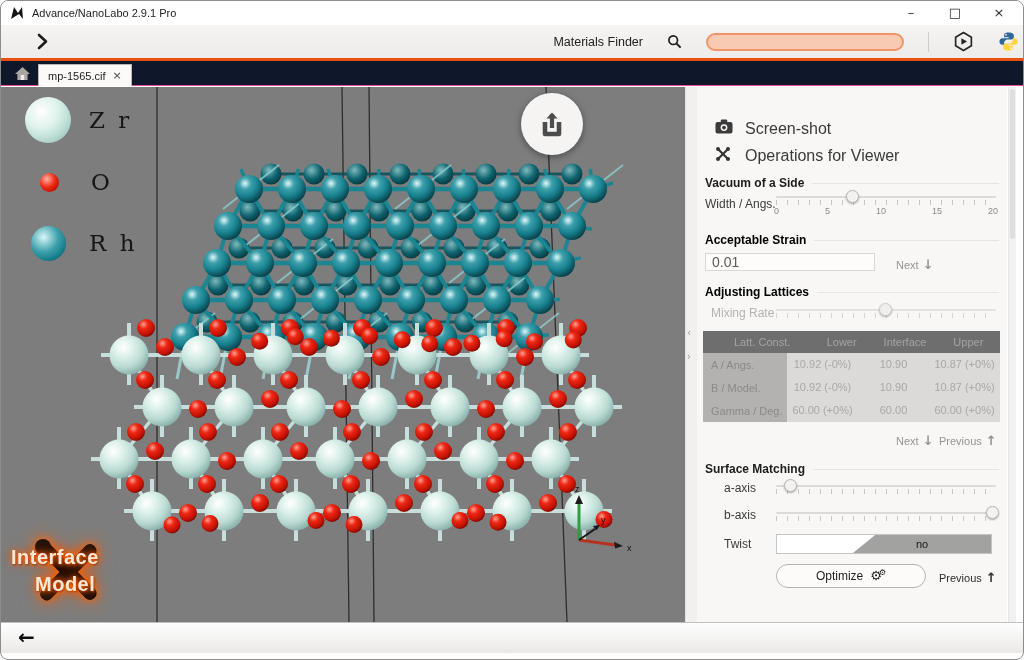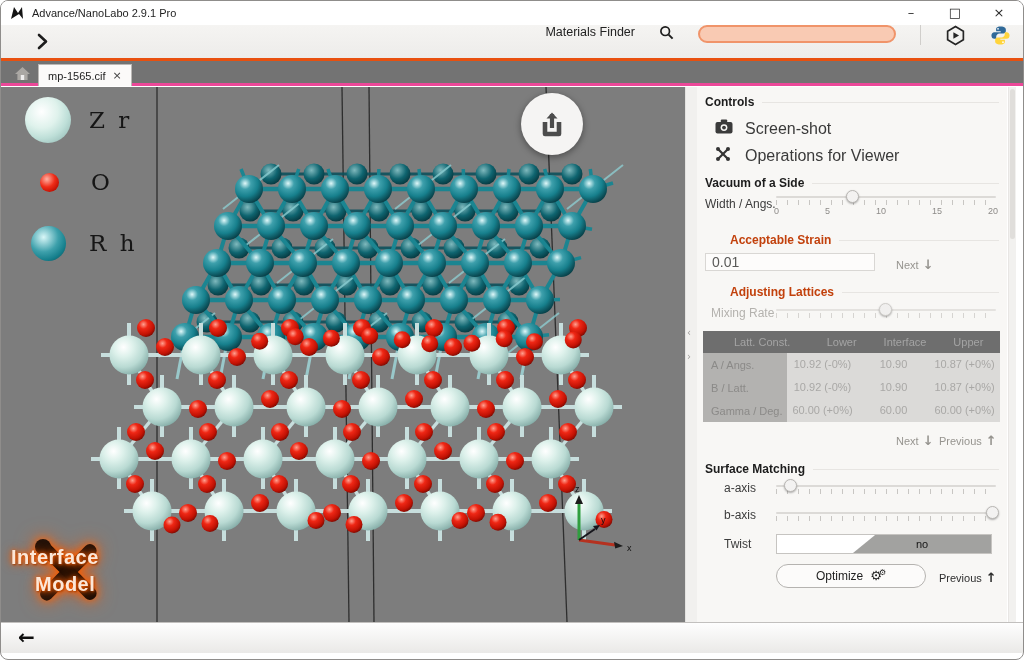--- a/index.html
+++ b/index.html
@@ -8,28 +8,28 @@
     border-radius:8px;overflow:hidden;background:#fff;font-family:"Liberation Sans",sans-serif;padding-left:17px;}
   
   .titlebar{position:absolute;left:0;top:0;right:0;height:24px;background:#fff;display:flex;align-items:center;}
   .app-logo{margin-left:9px;}
   .app-title{margin-left:8px;font-size:11px;color:#1e1e1e;}
   .winbtns{position:absolute;right:2px;top:0;height:24px;display:flex;}
   .winbtn{width:44px;text-align:center;line-height:24px;font-size:13px;color:#2b2b2b;cursor:default;}
   
   .toolbar{position:absolute;left:0;top:24px;right:0;height:33px;background:linear-gradient(#f5f4f2,#edecea);}
   .expand-chevron{position:absolute;left:36px;top:8px;}
-  .toolbar-right{position:absolute;right:12px;top:0;height:33px;display:flex;align-items:flex-start;gap:24px;}
+  .toolbar-right{position:absolute;right:4px;top:0;height:33px;display:flex;align-items:center;gap:24px;}
   .mf-label{font-size:12.5px;color:#222;}
   .search-pill{width:178px;height:14px;border-radius:10px;background:#f9cab3;border:2px solid #f0946a;outline:none;
     font-size:11px;color:#333;padding:0 8px;}
   .tsep{width:1px;height:20px;background:#d0cecb;}
   .accent-line{position:absolute;left:0;top:57px;right:0;height:3px;}
   
-  .tabbar{position:absolute;left:0;top:60px;right:0;height:25px;background:#737373;border-bottom:3px solid #ec4899;box-sizing:border-box;}
+  .tabbar{position:absolute;left:0;top:60px;right:0;height:25px;background:#0f172a;border-bottom:1px solid #ec4899;box-sizing:border-box;}
   .home-icon{position:absolute;left:13px;top:5px;}
   .tab{position:absolute;left:37px;top:3px;height:22px;background:#fbfaf9;border:1px solid #bbb8b5;border-bottom:none;
     display:flex;align-items:center;gap:7px;padding:0 9px;font-size:11px;color:#222;box-sizing:border-box;}
   .tab-close{font-size:11px;color:#444;}
   
   .viewer{position:absolute;left:0;top:86px;width:684px;height:535px;background:#7d7d7d;overflow:hidden;}
   #molsvg{position:absolute;left:0;top:0;}
   .sphere{position:absolute;border-radius:50%;}
   .sp-zr{left:24px;top:10px;width:46px;height:46px;
     background:radial-gradient(circle at 36% 32%,#ffffff 0%,#dff2ec 38%,#bedfd8 62%,#84aca7 100%);}
@@ -47,21 +47,21 @@
   .wm-t1,.wm-t2{position:absolute;font-size:20px;font-weight:700;color:#fce7d8;letter-spacing:.5px;
     text-shadow:0 0 5px #ff5d00,0 0 11px #ff5d00,1px 1px 2px #702c00;}
   .wm-t1{left:4px;top:21px;} .wm-t2{left:28px;top:48px;}
   
   .strip{position:absolute;left:684px;top:86px;width:12px;height:535px;background:#f1f0ee;border-left:1px solid #e3e2e0;box-sizing:border-box;}
   .strip span{position:absolute;left:1px;font-size:10px;color:#9f9d9b;}
   
   .panel{position:absolute;left:696px;top:86px;width:310px;height:535px;background:#f8f7f5;}
   .sec-title{position:absolute;left:8px;right:8px;display:flex;align-items:center;gap:8px;font-size:12px;font-weight:700;color:#1c1c1c;}
   .sec-title::after{content:'';flex:1;height:1px;background:#e7e5e2;}
-  .sec-title.dis{color:#c2410c;margin-left:25px;}
+  .sec-title.dis{color:#000000;}
   .prow-icon{position:absolute;left:18px;}
   .prow-label{position:absolute;left:48px;font-size:16px;color:#3a3a3a;}
   .field-label{position:absolute;font-size:12px;color:#3c3c3c;}
   .field-label.dis{color:#b4b2ae;}
   .slider{position:absolute;width:220px;}
   .slider .track{height:2px;background:#dcdad7;border-radius:1px;}
   .slider .ticks{height:5px;margin-top:2px;background-image:repeating-linear-gradient(to right,#c8c6c3 0 1px,transparent 1px 11px);}
   .slider .thumb{position:absolute;top:-6px;width:13px;height:13px;border-radius:50%;background:#f3f2f1;
     border:1px solid #b9b7b4;box-shadow:0 1px 2px rgba(0,0,0,.3);box-sizing:border-box;}
   .slider.dis .track{background:#e4e2df;}
@@ -636,23 +636,20 @@
     </div>
   </div>
 
   <div class="strip">
     <span class="glyph" style="top:240px">‹</span>
     <span class="glyph" style="top:264px">›</span>
   </div>
 
   <div class="panel">
 
-    <div class="sec-title" style="top:8px">
-      <span>Controls</span>
-    </div>
 
     <svg class="prow-icon" style="top:32px" width="18" height="15" viewBox="0 0 18 15">
       <rect x="0.5" y="3" width="17" height="11.5" rx="2" fill="#3b3b3b"></rect>
       <rect x="5.8" y="0.4" width="6.4" height="3.4" rx="1" fill="#3b3b3b"></rect>
       <circle cx="9" cy="8.6" r="3.4" fill="#f8f7f5"></circle>
         <circle cx="9" cy="8.6" r="1.9" fill="#3b3b3b"></circle>
     </svg>
     <span class="prow-label" style="top:33px">Screen-shot</span>
 
     <svg class="prow-icon" style="top:59px" width="16" height="16" viewBox="0 0 16 16">
@@ -710,21 +707,21 @@
           <div class="hcell">Interface</div>
           <div class="hcell">Upper</div>
         </div>
         <div class="brow">
           <div class="bcell0">A / Angs.</div>
           <div class="bcell">10.92 (-0%)</div>
           <div class="bcell">10.90</div>
           <div class="bcell">10.87 (+0%)</div>
         </div>
         <div class="brow">
-          <div class="bcell0">B / Latt.</div>
+          <div class="bcell0">B / Model.</div>
           <div class="bcell">10.92 (-0%)</div>
           <div class="bcell">10.90</div>
           <div class="bcell">10.87 (+0%)</div>
         </div>
         <div class="brow">
           <div class="bcell0">Gamma / Deg.</div>
           <div class="bcell">60.00 (+0%)</div>
           <div class="bcell">60.00</div>
           <div class="bcell">60.00 (+0%)</div>
         </div>

